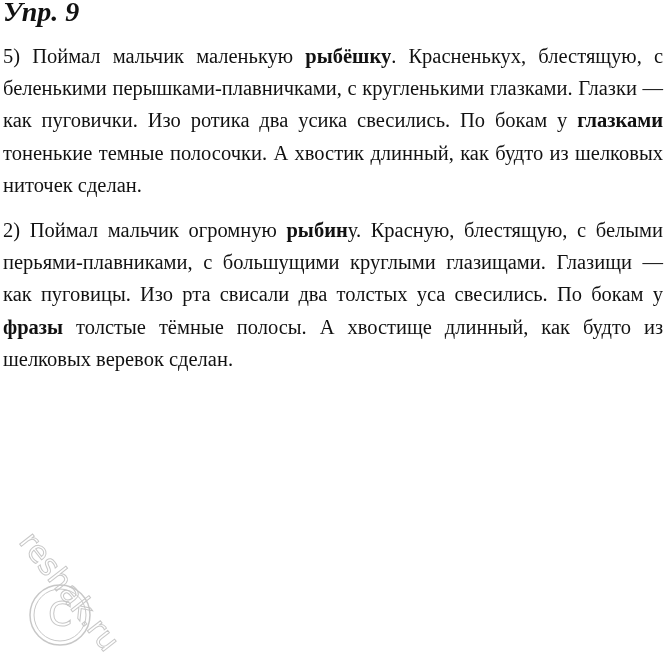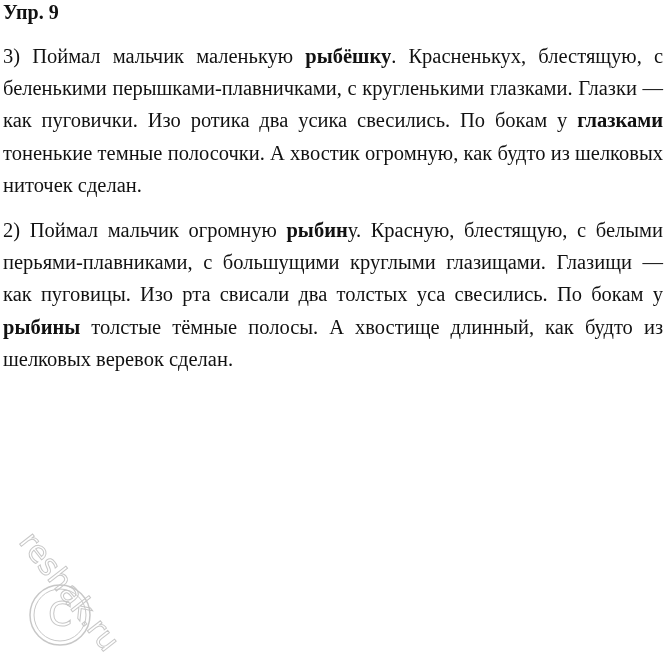--- a/index.html
+++ b/index.html
@@ -17,22 +17,23 @@
     }
     .header {
       position: absolute;
       top: 0;
       left: 3px;
       right: 3px;
       height: 30px;
       display: flex;
       justify-content: space-between;
       align-items: flex-start;
-      font-size: 20px;
+      font-size: 28px;
       line-height: 24px;
+      font-style: italic;
     }
     .title {
       font-weight: bold;
     }
     .copyright {
       font-weight: normal;
     }
     .content {
       position: absolute;
       top: 40px;
@@ -60,24 +61,24 @@
   </style>
 </head>
 <body>
 
 <div class="header">
   <span class="title">Упр. 9</span>
 </div>
 
 <div class="content">
   <p class="para">
-    <span>3) Поймал мальчик маленькую </span><b>рыбёшку</b><span>. Красненькух, блестящую, с беленькими перышками-плавничками, с кругленькими глазками. Глазки — как пуговички. Изо ротика два усика свесились. По бокам у </span><b>глазками</b><span> тоненькие темные полосочки. А хвостик огромную, как будто из шелковых ниточек сделан.</span>
+    <span>5) Поймал мальчик маленькую </span><b>рыбёшку</b><span>. Красненькух, блестящую, с беленькими перышками-плавничками, с кругленькими глазками. Глазки — как пуговички. Изо ротика два усика свесились. По бокам у </span><b>глазками</b><span> тоненькие темные полосочки. А хвостик длинный, как будто из шелковых ниточек сделан.</span>
   </p>
   <p class="para">
-    <span>2) Поймал мальчик огромную </span><b>рыбин</b><span>у. Красную, блестящую, с белыми перьями-плавниками, с большущими круглыми глазищами. Глазищи — как пуговицы. Изо рта свисали два толстых уса свесились. По бокам у </span><b>рыбины</b><span> толстые тёмные полосы. А хвостище длинный, как будто из шелковых веревок сделан.</span>
+    <span>2) Поймал мальчик огромную </span><b>рыбин</b><span>у. Красную, блестящую, с белыми перьями-плавниками, с большущими круглыми глазищами. Глазищи — как пуговицы. Изо рта свисали два толстых уса свесились. По бокам у </span><b>фразы</b><span> толстые тёмные полосы. А хвостище длинный, как будто из шелковых веревок сделан.</span>
   </p>
 </div>
 
 <div class="watermark">
   <svg viewBox="0 0 140 140">
     <circle cx="50" cy="95" r="30" fill="none" stroke="#9a9a9a" stroke-width="1.5"></circle>
     <circle cx="50" cy="95" r="26" fill="none" stroke="#9a9a9a" stroke-width="1"></circle>
     <text x="50" y="106" text-anchor="middle" font-size="34" fill="none" stroke="#9a9a9a" stroke-width="1" font-family="DejaVu Sans, sans-serif">C</text>
     <text x="0" y="0" font-size="30" fill="none" stroke="#9a9a9a" stroke-width="1" font-family="DejaVu Sans, sans-serif" transform="translate(8,22) rotate(52)">reshak.ru</text>
   </svg>

